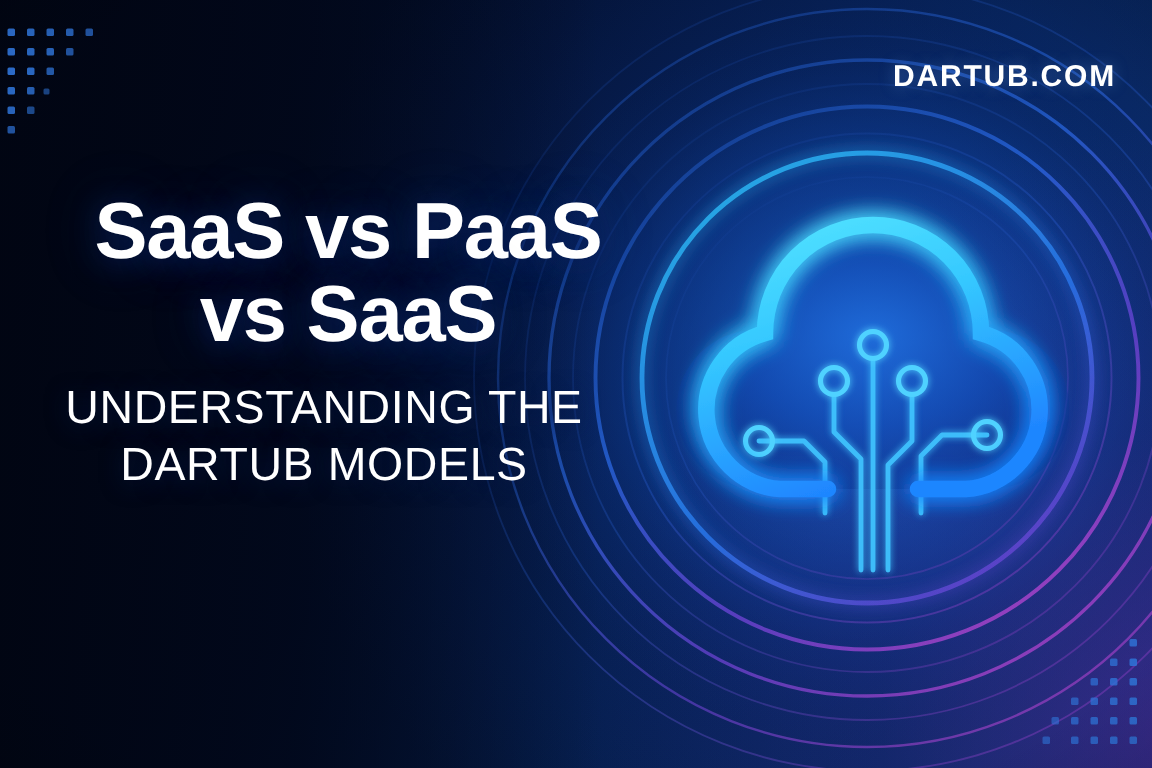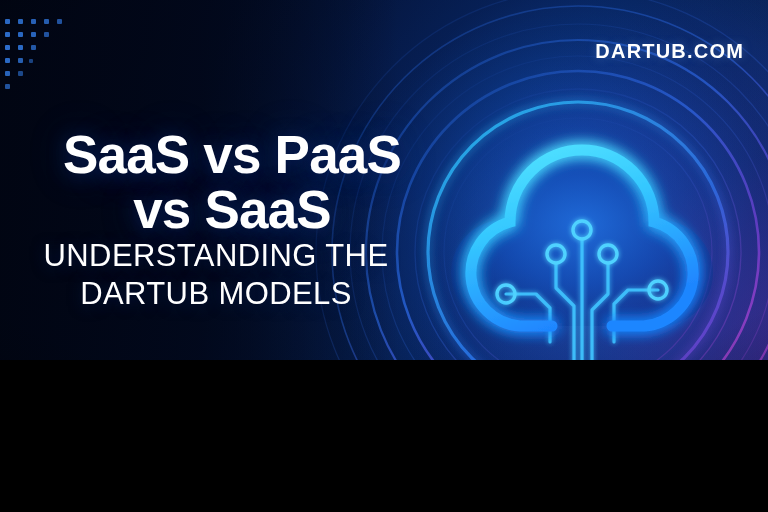--- a/index.html
+++ b/index.html
@@ -1,17 +1,17 @@
 <!DOCTYPE html>
 <html><head>
 <meta charset="utf-8">
 <style>
   html,body{margin:0;padding:0;background:#000;}
   #stage{
-    position:relative;width:768px;height:360px;overflow:hidden;
+    position:relative;width:768px;height:512px;overflow:hidden;
     background:#701a75;
     font-family:"Liberation Sans", sans-serif;
     -webkit-font-smoothing:antialiased;
   }
   
   .bg-base{position:absolute;inset:0;
     background:linear-gradient(115deg,#02081c 0%,#03102e 38%,#06204f 68%,#0a2a62 88%,#102a6e 100%);}
   .bg-radial{position:absolute;inset:0;
     background:radial-gradient(circle at 75% 46%, rgba(20,90,210,0.55) 0%, rgba(12,50,140,0.30) 30%, rgba(4,16,56,0.0) 62%);}
   .bg-corner-purple{position:absolute;inset:0;
@@ -36,21 +36,21 @@
   
   .headline{position:absolute;left:0;top:128px;width:432px;text-align:center;}
   .title{
     color:#ffffff;font-size:53px;font-weight:bold;line-height:1.03;
     letter-spacing:-0.8px;
     text-shadow:0 2px 18px rgba(10,30,90,0.9), 0 0 40px rgba(40,110,220,0.25);
     padding-left:32px;
   }
   .title .l2{display:block;}
   .subtitle{
-    color:#ffffff;font-size:31px;font-weight:normal;
+    margin-top:16px;color:#ffffff;font-size:31px;font-weight:normal;
     line-height:1.22;letter-spacing:0.4px;
     text-shadow:0 2px 14px rgba(8,24,70,0.9);
   }
   .subtitle .l2{display:block;}
   
   .cloud-wrap{position:absolute;left:432px;top:118px;width:300px;height:270px;}
   .cloud-svg{position:absolute;left:0;top:0;}
 </style>
 </head>
 <body>

